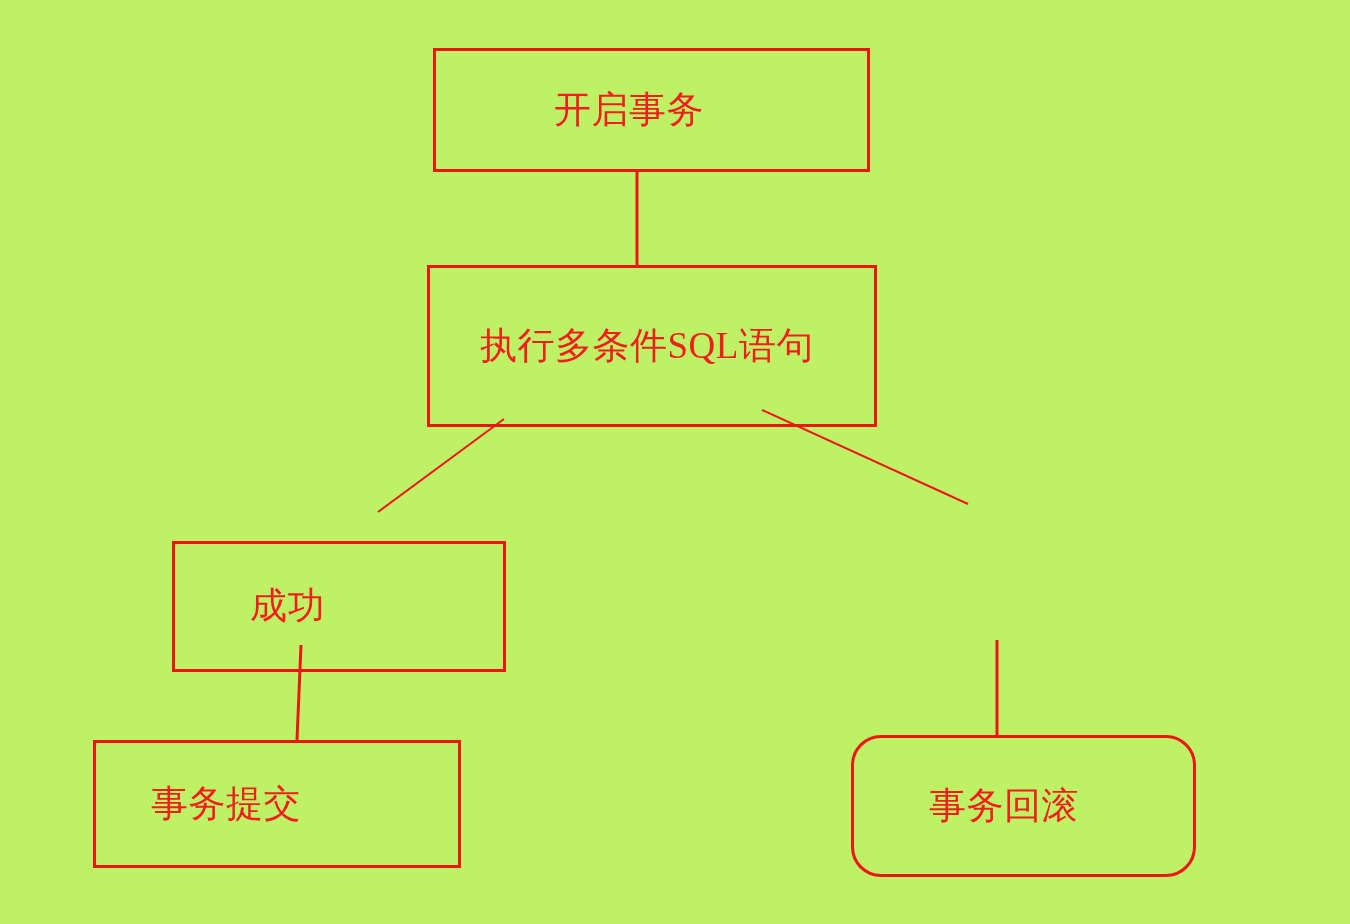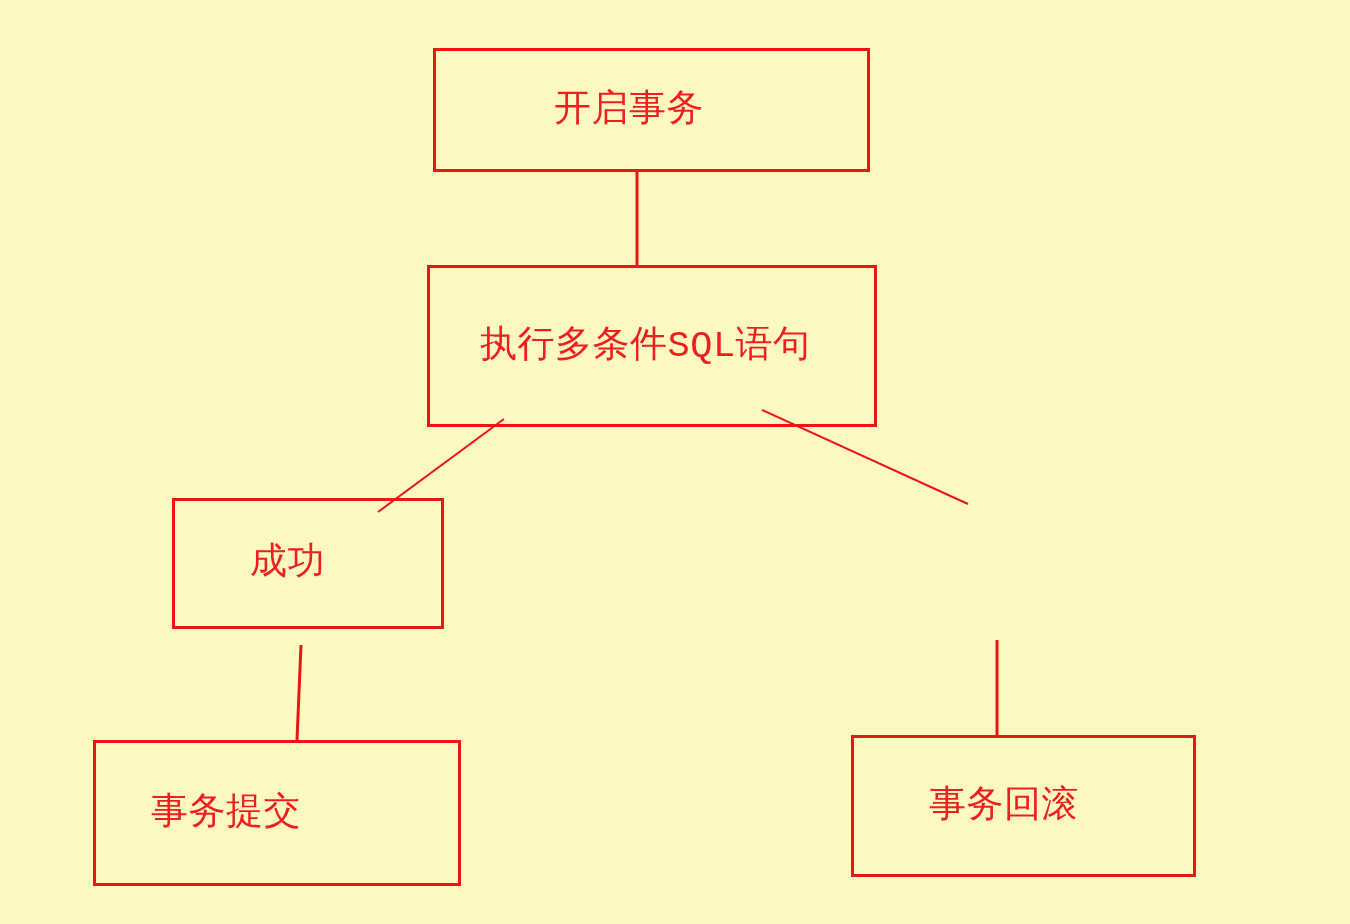--- a/index.html
+++ b/index.html
@@ -4,23 +4,23 @@
 <style>
   html, body {
     margin: 0;
     padding: 0;
     background: #ffffff;
   }
   #canvas {
     position: relative;
     width: 1350px;
     height: 924px;
-    background: #fef9c3;
+    background: #bef264;
     overflow: hidden;
-    font-family: Liberation Mono, monospace;
+    font-family: Liberation Serif, serif;
   }
   .node {
     position: absolute;
     box-sizing: border-box;
     border: 3px solid #ee1515;
     background: transparent;
     display: flex;
     align-items: center;
   }
   .node-label {
@@ -31,30 +31,30 @@
     font-weight: 400;
     letter-spacing: 0.5px;
   }
   
   #node-start      { left: 433px; top: 48px;  width: 437px; height: 124px; }
   #node-start .node-label      { margin-left: 118px; }
 
   #node-exec       { left: 427px; top: 265px; width: 450px; height: 162px; }
   #node-exec .node-label       { margin-left: 50px; }
 
-  #node-success    { left: 172px; top: 498px; width: 272px; height: 131px; }
+  #node-success    { left: 172px; top: 541px; width: 334px; height: 131px; }
   #node-success .node-label    { margin-left: 75px; }
 
   #node-failure    { left: 853px; top: 509px; width: 253px; height: 131px; }
   #node-failure .node-label    { margin-left: 55px; }
 
-  #node-commit     { left: 93px;  top: 740px; width: 368px; height: 146px; }
+  #node-commit     { left: 93px;  top: 740px; width: 368px; height: 128px; }
   #node-commit .node-label     { margin-left: 55px; }
 
-  #node-rollback   { left: 851px; top: 735px; width: 345px; height: 142px; }
+  #node-rollback   { left: 851px; top: 735px; width: 345px; height: 142px; border-radius: 30px; }
   #node-rollback .node-label   { margin-left: 75px; }
 
   
   #connectors {
     position: absolute;
     left: 0; top: 0;
     width: 1350px;
     height: 924px;
     pointer-events: none;
   }

